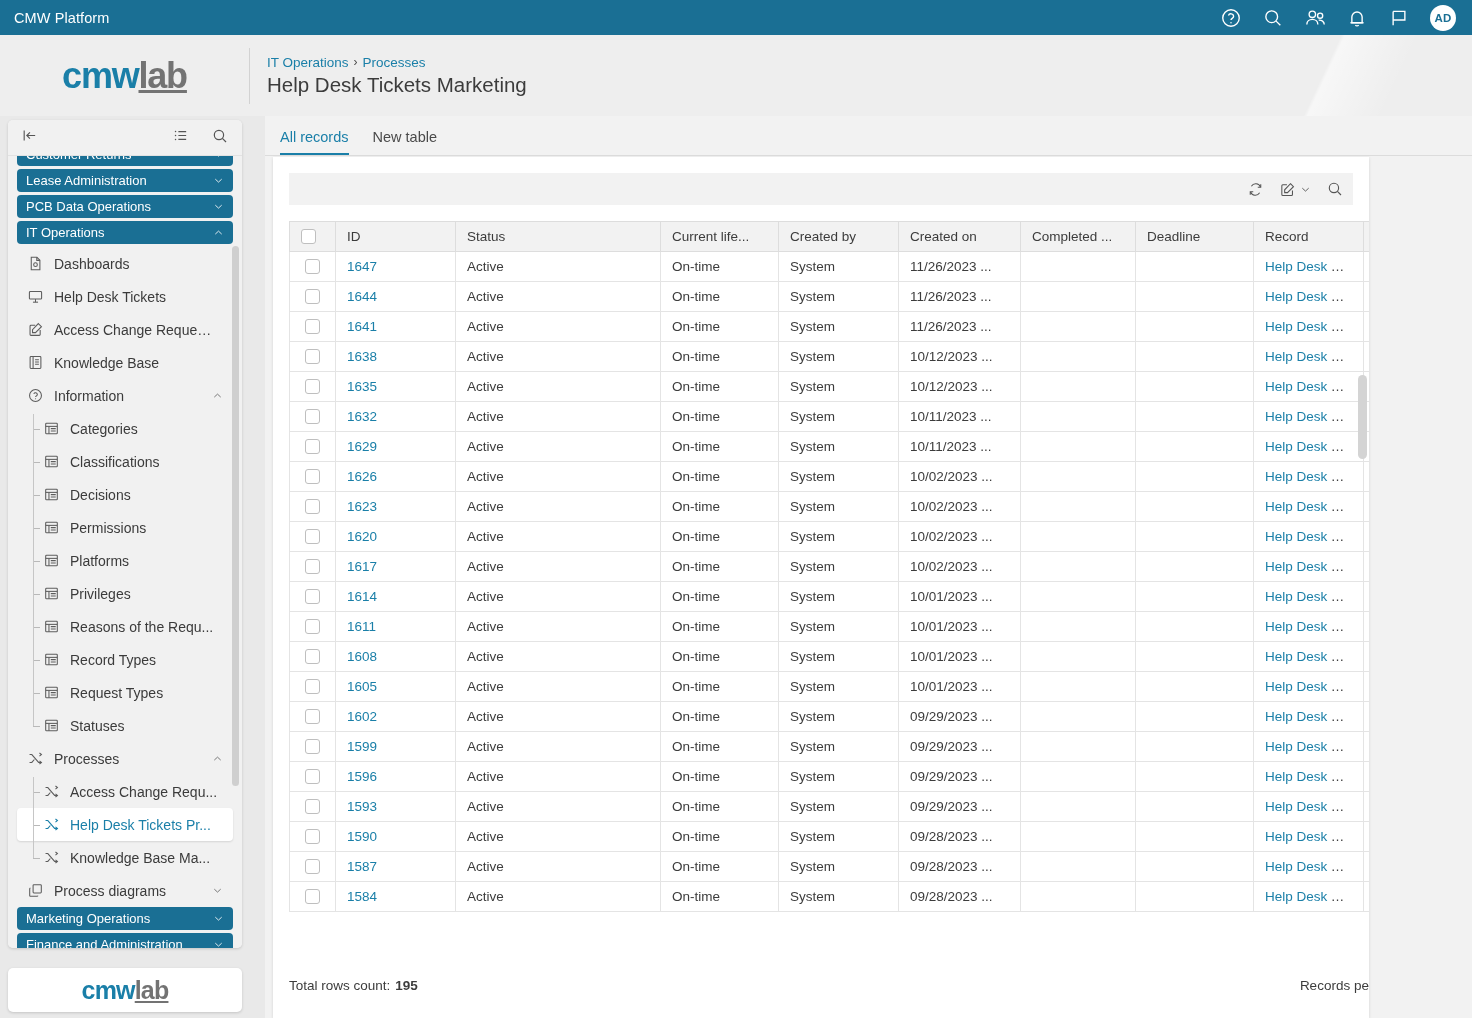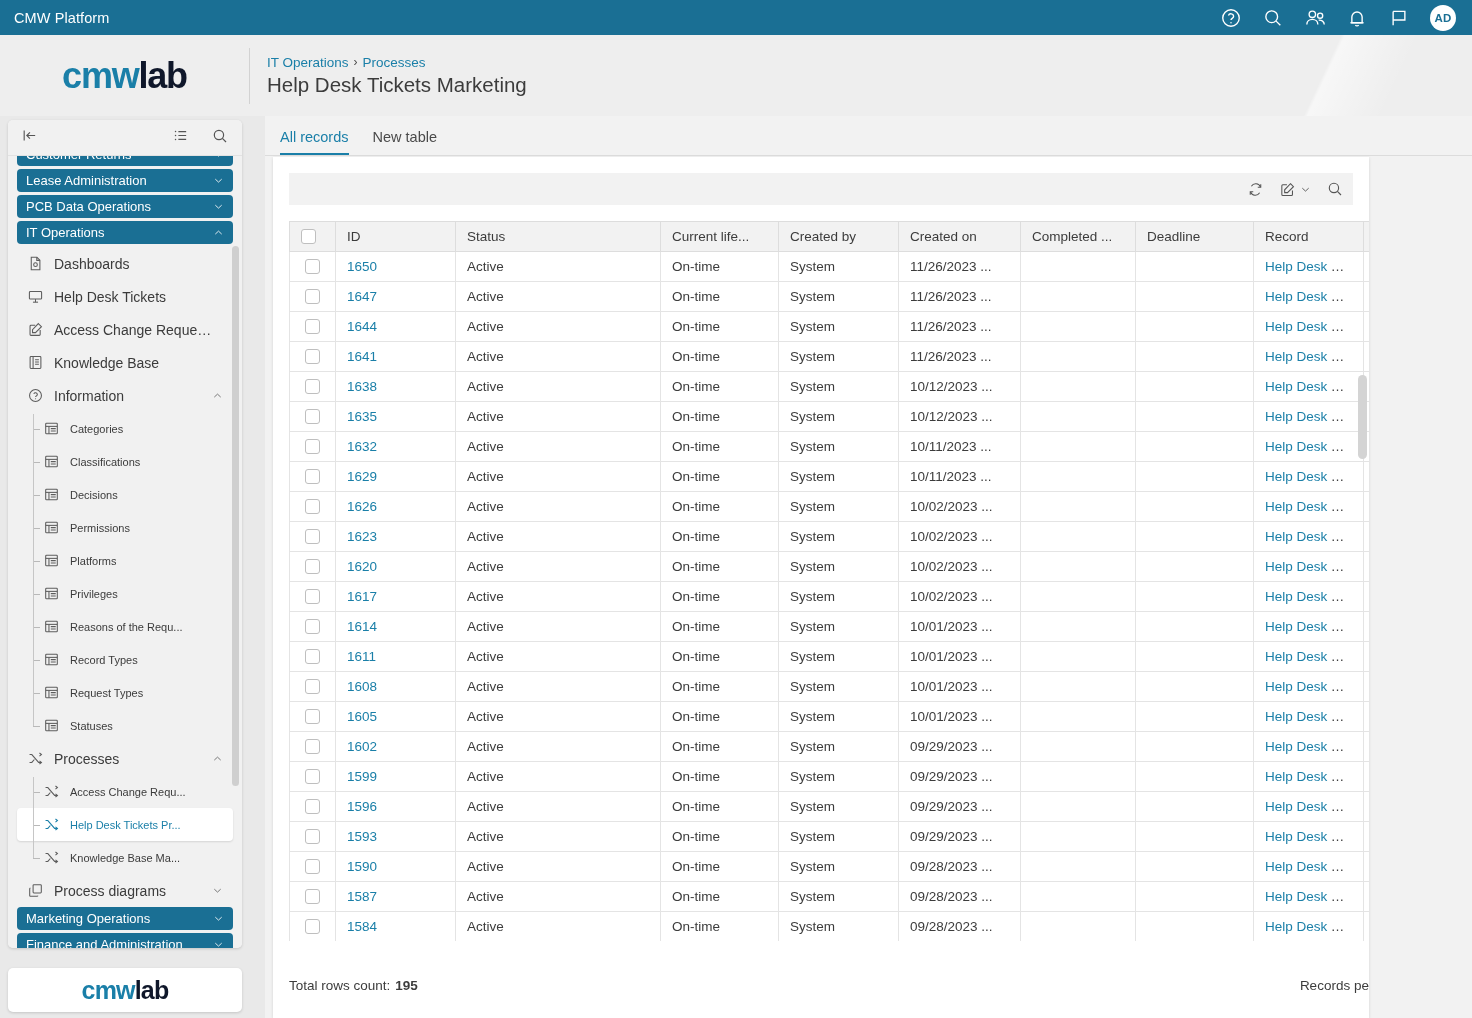--- a/index.html
+++ b/index.html
@@ -54,21 +54,21 @@
     top: -60px; right: -40px; width: 300px; height: 200px;
     background: linear-gradient(115deg, rgba(255,255,255,0) 40%, rgba(255,255,255,.55) 41%, rgba(255,255,255,0) 60%);
     pointer-events: none;
   }
   .logo {
     width: 249px; display: flex; align-items: center;
     justify-content: center; flex: 0 0 249px;
   }
   .logo-text { font-size: 36px; font-weight: bold; letter-spacing: -1.2px; }
   .logo-cmw { color: #1a7fa8; }
-  .logo-lab { color: #0f172a; }
+  .logo-lab { color: #737373; text-decoration: underline; }
   .header-divider {
     width: 1px; height: 56px; background: #d2d2d2; flex: 0 0 1px;
   }
   .header-titles { padding-left: 17px; }
   .breadcrumb {
     font-size: 13.5px; color: #1a7fa8; margin-bottom: 3px;
     display: flex; align-items: center; gap: 5px;
   }
   .breadcrumb a { color: #1a7fa8; text-decoration: none; cursor: pointer; }
   .breadcrumb .sep { color: #4c4c4c; font-size: 12px; }
@@ -111,21 +111,21 @@
   }
   .grp .chev { margin-left: auto; opacity: .92; }
   .grp-clip-top { margin-top: -13px; }
 
   .sb-item {
     height: 33px; display: flex; align-items: center;
     padding-left: 10px; font-size: 14px; color: #3b3b3b;
     cursor: pointer; gap: 10px;
   }
   .sb-item .chev-r { margin-left: auto; margin-right: 10px; color: #6d6d6d; }
-  .sb-item.child { padding-left: 26px; position: relative; font-size: 11px; }
+  .sb-item.child { padding-left: 26px; position: relative; font-size: 14px; }
   .sb-item.child .tick {
     position: absolute; left: 16px; top: 50%;
     width: 7px; height: 1px; background: #b9b9b9;
   }
   .sb-item.active {
     background: #ffffff; color: #1a7fa8;
     border-radius: 4px;
     box-shadow: 0 1px 2px rgba(0,0,0,.12);
   }
   .sb-item .ico { width: 17px; height: 17px; flex: 0 0 17px; color: #5d5d5d; }
@@ -633,32 +633,20 @@
               <th style="width: 122px;">Created on</th>
               <th style="width: 115px;">Completed ...</th>
               <th style="width: 118px;">Deadline</th>
               <th style="width: 110px;">Record</th>
               <th style="width: 74px;">Has tok</th>
             </tr>
           </thead>
         <tbody id="grid-body">
             <tr>
               <td class="cb-col" style="width: 46px;"><span class="cbx"></span></td>
-              <td class="id-cell" style="width: 120px;"><span class="lnk">1650</span></td>
-              <td style="width: 205px;">Active</td>
-              <td style="width: 118px;">On-time</td>
-              <td style="width: 120px;">System</td>
-              <td style="width: 122px;">11/26/2023 ...</td>
-              <td style="width: 115px;"></td>
-              <td style="width: 118px;"></td>
-              <td class="" style="width: 110px;"><span class="lnk">Help Desk Ti...</span></td>
-              <td style="width: 74px;"></td>
-            </tr>
-            <tr>
-              <td class="cb-col" style="width: 46px;"><span class="cbx"></span></td>
               <td class="id-cell" style="width: 120px;"><span class="lnk">1647</span></td>
               <td style="width: 205px;">Active</td>
               <td style="width: 118px;">On-time</td>
               <td style="width: 120px;">System</td>
               <td style="width: 122px;">11/26/2023 ...</td>
               <td style="width: 115px;"></td>
               <td style="width: 118px;"></td>
               <td class="" style="width: 110px;"><span class="lnk">Help Desk Ti...</span></td>
               <td style="width: 74px;"></td>
             </tr>

